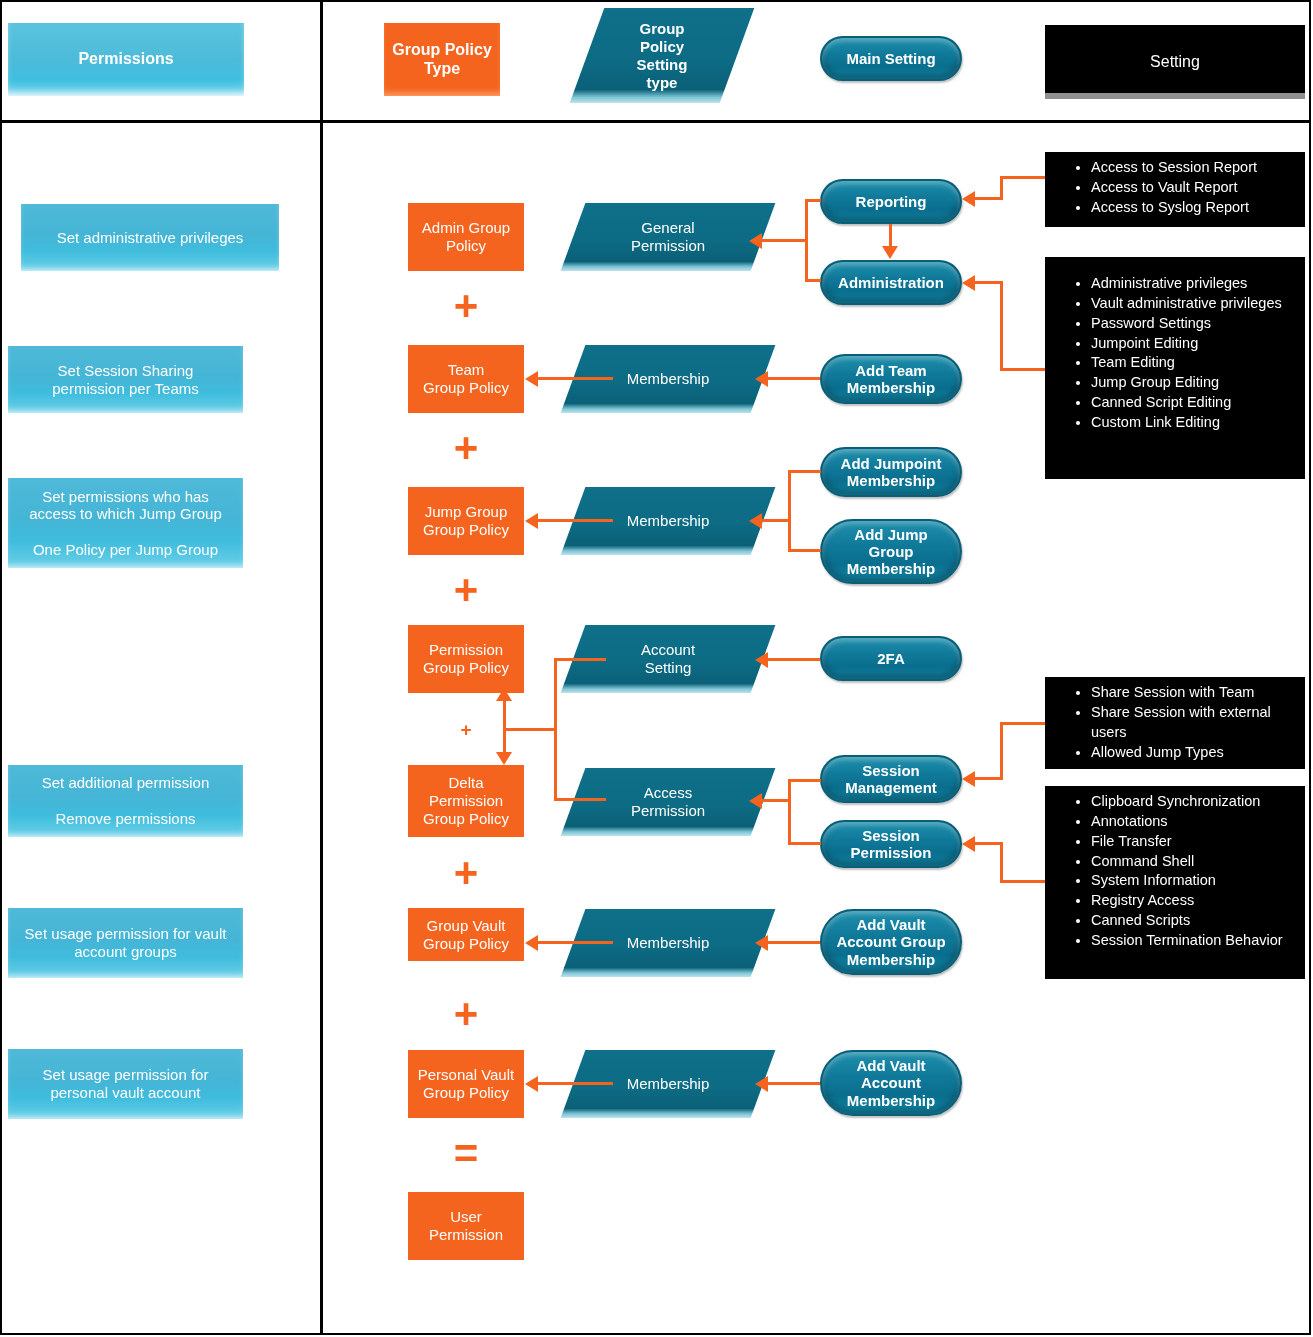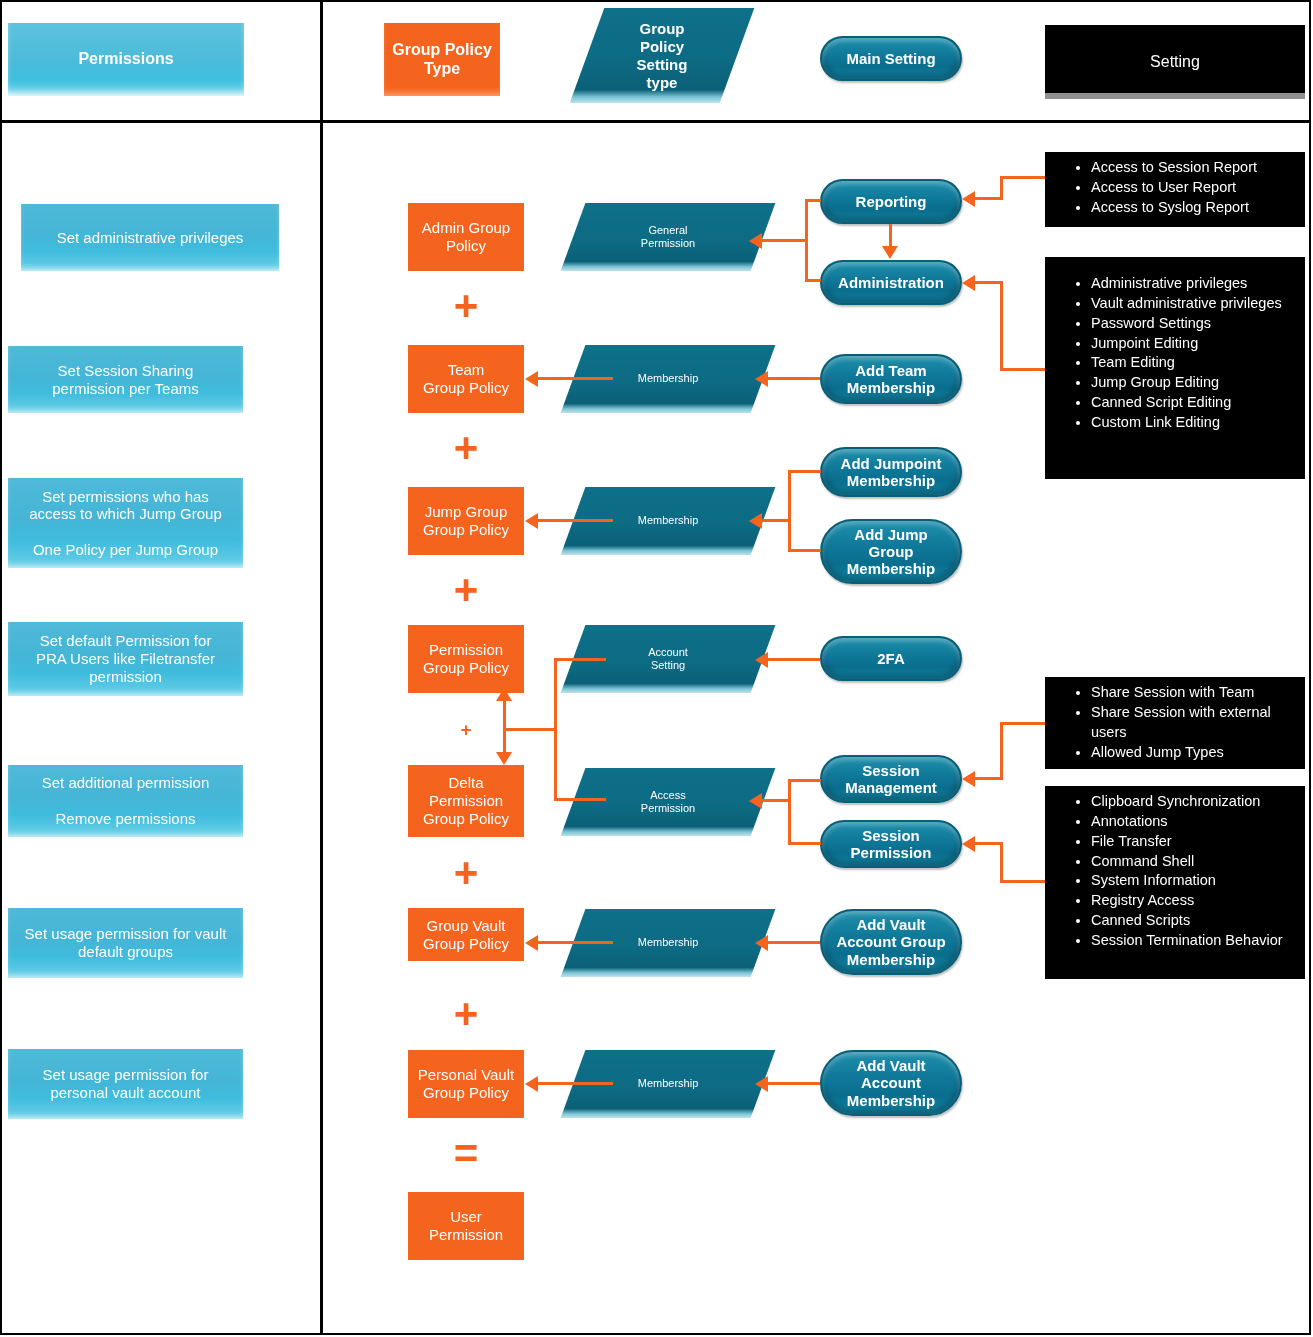--- a/index.html
+++ b/index.html
@@ -35,21 +35,21 @@
   
   .op{position:absolute;color:#f4641e;font-weight:bold;text-align:center;line-height:1;}
 
   
   .par{position:absolute;}
   .par .shape{position:absolute;left:0;top:0;width:100%;height:100%;
      background:linear-gradient(180deg,#0f7089 0%,#0d6b84 55%,#0a6077 86%,#7fc6d6 94%,#bfe2ea 100%);
      transform:skewX(-20deg);}
   .par .txt{position:absolute;left:0;top:0;width:100%;height:100%;
      display:flex;align-items:center;justify-content:center;text-align:center;
-     color:#fff;font-size:11px;line-height:1.2;}
+     color:#fff;font-size:15px;line-height:1.2;}
   .par.hdr .txt{font-weight:bold;font-size:15px;}
 
   
   .pill{position:absolute;border-radius:999px;
      background:linear-gradient(180deg,#1e8fab 0%,#10799a 40%,#0a6e8e 70%,#1186a6 100%);
      border:2px solid #0a5f78;
      box-shadow:inset 0 3px 5px rgba(255,255,255,.30), inset 0 -4px 6px rgba(0,0,0,.30), 1px 2px 2px rgba(0,0,0,.25);
      display:flex;align-items:center;justify-content:center;text-align:center;
      color:#fff;font-weight:bold;font-size:15px;line-height:1.15;box-sizing:border-box;padding:12px 8px;}
 
@@ -96,30 +96,27 @@
   <div class="lbl blue-box" style="left:21px;top:204px;width:258px;height:67px;white-space:pre-line;">Set administrative privileges</div>
 
   <div class="lbl blue-box" style="left:8px;top:478px;width:235px;height:90px;white-space:pre-line;">Set permissions who has
 access to which Jump Group
 
 One Policy per Jump Group</div>
 
   <div class="lbl blue-box" style="left:8px;top:346px;width:235px;height:67px;white-space:pre-line;">Set Session Sharing
 permission per Teams</div>
 
-  <div class="lbl blue-box" style="left:8px;top:622px;width:235px;height:74px;white-space:pre-line;">Set default Permission for
-PRA Users like Filetransfer
-permission</div>
 
   <div class="lbl blue-box" style="left:8px;top:765px;width:235px;height:72px;white-space:pre-line;">Set additional permission
 
 Remove permissions</div>
 
   <div class="lbl blue-box" style="left:8px;top:908px;width:235px;height:70px;white-space:pre-line;">Set usage permission for vault
-default groups</div>
+account groups</div>
 
   <div class="lbl blue-box" style="left:8px;top:1049px;width:235px;height:70px;white-space:pre-line;">Set usage permission for
 personal vault account</div>
 
   <div class="lbl orange-box" style="left:408px;top:203px;width:116px;height:68px;white-space:pre-line;">Admin Group
 Policy</div>
   <div class="op" style="left:440px;top:285px;width:52px;font-size:42px;">+</div>
 
   <div class="lbl orange-box" style="left:408px;top:345px;width:116px;height:68px;white-space:pre-line;">Team
 Group Policy</div>
@@ -213,21 +210,21 @@
 Account Group
 Membership</div>
 
   <div class="pill" style="left:820px;top:1050px;width:142px;height:66px;white-space:pre-line;">Add Vault
 Account
 Membership</div>
 
   <div class="black-box" style="left:1045px;top:152px;width:260px;height:75px;">
     <ul>
       <li>Access to Session Report</li>
-      <li>Access to User Report</li>
+      <li>Access to Vault Report</li>
       <li>Access to Syslog Report</li>
     </ul>
   </div>
 
   <div class="black-box" style="left:1045px;top:257px;width:260px;height:222px;padding-top:11px;">
     <ul>
       <li>Administrative privileges</li>
       <li>Vault administrative privileges</li>
       <li>Password Settings</li>
       <li>Jumpoint Editing</li>

